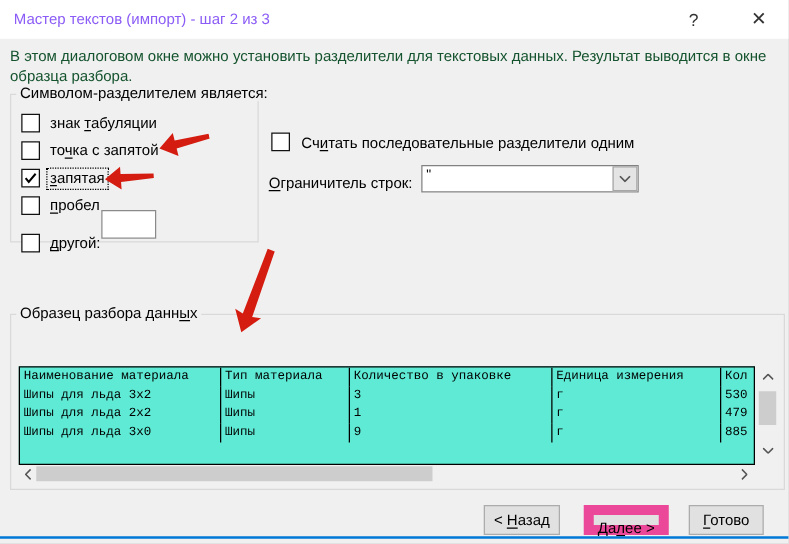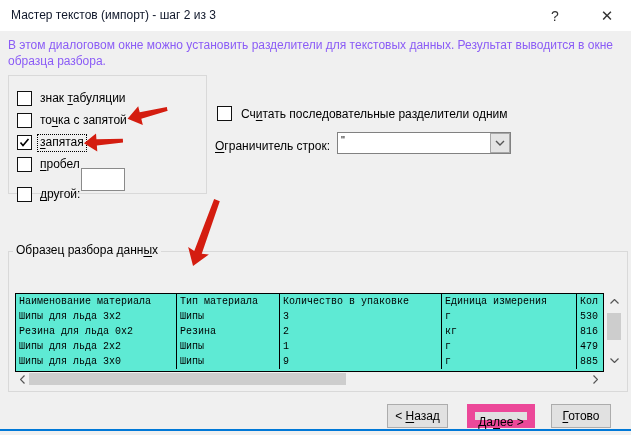--- a/index.html
+++ b/index.html
@@ -1,26 +1,26 @@
 <!DOCTYPE html>
 <html><head>
 <meta charset="utf-8">
 <style>
   html,body{margin:0;padding:0;background:#cfcfcf;}
   .dialog{position:relative;width:631px;height:435px;background:#f0f0f0;overflow:hidden;
     font-family:"Liberation Sans","DejaVu Sans",sans-serif;font-size:12px;color:#000;}
   
   .titlebar{position:absolute;left:0;top:0;width:631px;height:31px;background:#fff;}
-  .title{position:absolute;left:11px;top:8px;font-size:12px;color:#0f172a;white-space:nowrap;}
+  .title{position:absolute;left:11px;top:8px;font-size:12px;color:#8b5cf6;white-space:nowrap;}
   .win-btn{position:absolute;top:4px;width:30px;height:24px;text-align:center;line-height:24px;
     font-size:14px;color:#333;cursor:default;background:transparent;border:0;padding:0;}
   .help-btn{left:540px;}
   .close-btn{left:592px;font-size:15px;}
   
-  .desc{position:absolute;left:8px;top:37px;width:612px;line-height:16px;color:#8b5cf6;}
+  .desc{position:absolute;left:8px;top:37px;width:612px;line-height:16px;color:#14532d;}
   
   .groupbox{position:absolute;border:1px solid #d9d9d9;}
   .gb-label{position:absolute;top:-9px;left:4px;background:#f0f0f0;padding:0 3px;white-space:nowrap;}
   .gb-delims{left:8px;top:75px;width:197px;height:117px;}
   .gb-preview{left:8px;top:251px;width:618px;height:139px;}
   
   .cbrow{position:absolute;left:8px;display:flex;gap:6px;height:16px;white-space:nowrap;}
   .checkbox{width:13px;height:13px;border:1px solid #111;background:#fff;flex:none;position:relative;}
   .checkbox svg{position:absolute;left:0;top:0;display:none;}
   .checkbox.checked svg{display:block;}
@@ -77,20 +77,21 @@
     <button class="win-btn help-btn">?</button>
     <button class="win-btn close-btn">✕</button>
   </div>
 
   <div class="desc">
     <div>В этом диалоговом окне можно установить разделители для текстовых данных. Результат выводится в окне</div>
     <div>образца разбора.</div>
   </div>
 
   <div class="groupbox gb-delims">
+    <span class="gb-label">Символом-разделителем является:</span>
 
     <div class="cbrow" style="top:15px">
       <span class="checkbox">
         
       </span>
       <span class="cblabel">знак <u>т</u>абуляции</span>
     </div>
 
     <div class="cbrow" style="top:37px">
       <span class="checkbox">
@@ -151,27 +152,20 @@
         <span class="tcell c2">Количество в упаковке</span>
         <span class="tcell c3">Единица измерения</span>
         <span class="tcell c4">Кол</span>
       </div>
       <div class="trow">
         <span class="tcell c0">Шипы для льда 3x2</span>
         <span class="tcell c1">Шипы</span>
         <span class="tcell c2">3</span>
         <span class="tcell c3">г</span>
         <span class="tcell c4">530</span>
-      </div>
-      <div class="trow">
-        <span class="tcell c0">Резина для льда 0x2</span>
-        <span class="tcell c1">Резина</span>
-        <span class="tcell c2">2</span>
-        <span class="tcell c3">кг</span>
-        <span class="tcell c4">816</span>
       </div>
       <div class="trow">
         <span class="tcell c0">Шипы для льда 2x2</span>
         <span class="tcell c1">Шипы</span>
         <span class="tcell c2">1</span>
         <span class="tcell c3">г</span>
         <span class="tcell c4">479</span>
       </div>
       <div class="trow">
         <span class="tcell c0">Шипы для льда 3x0</span>

